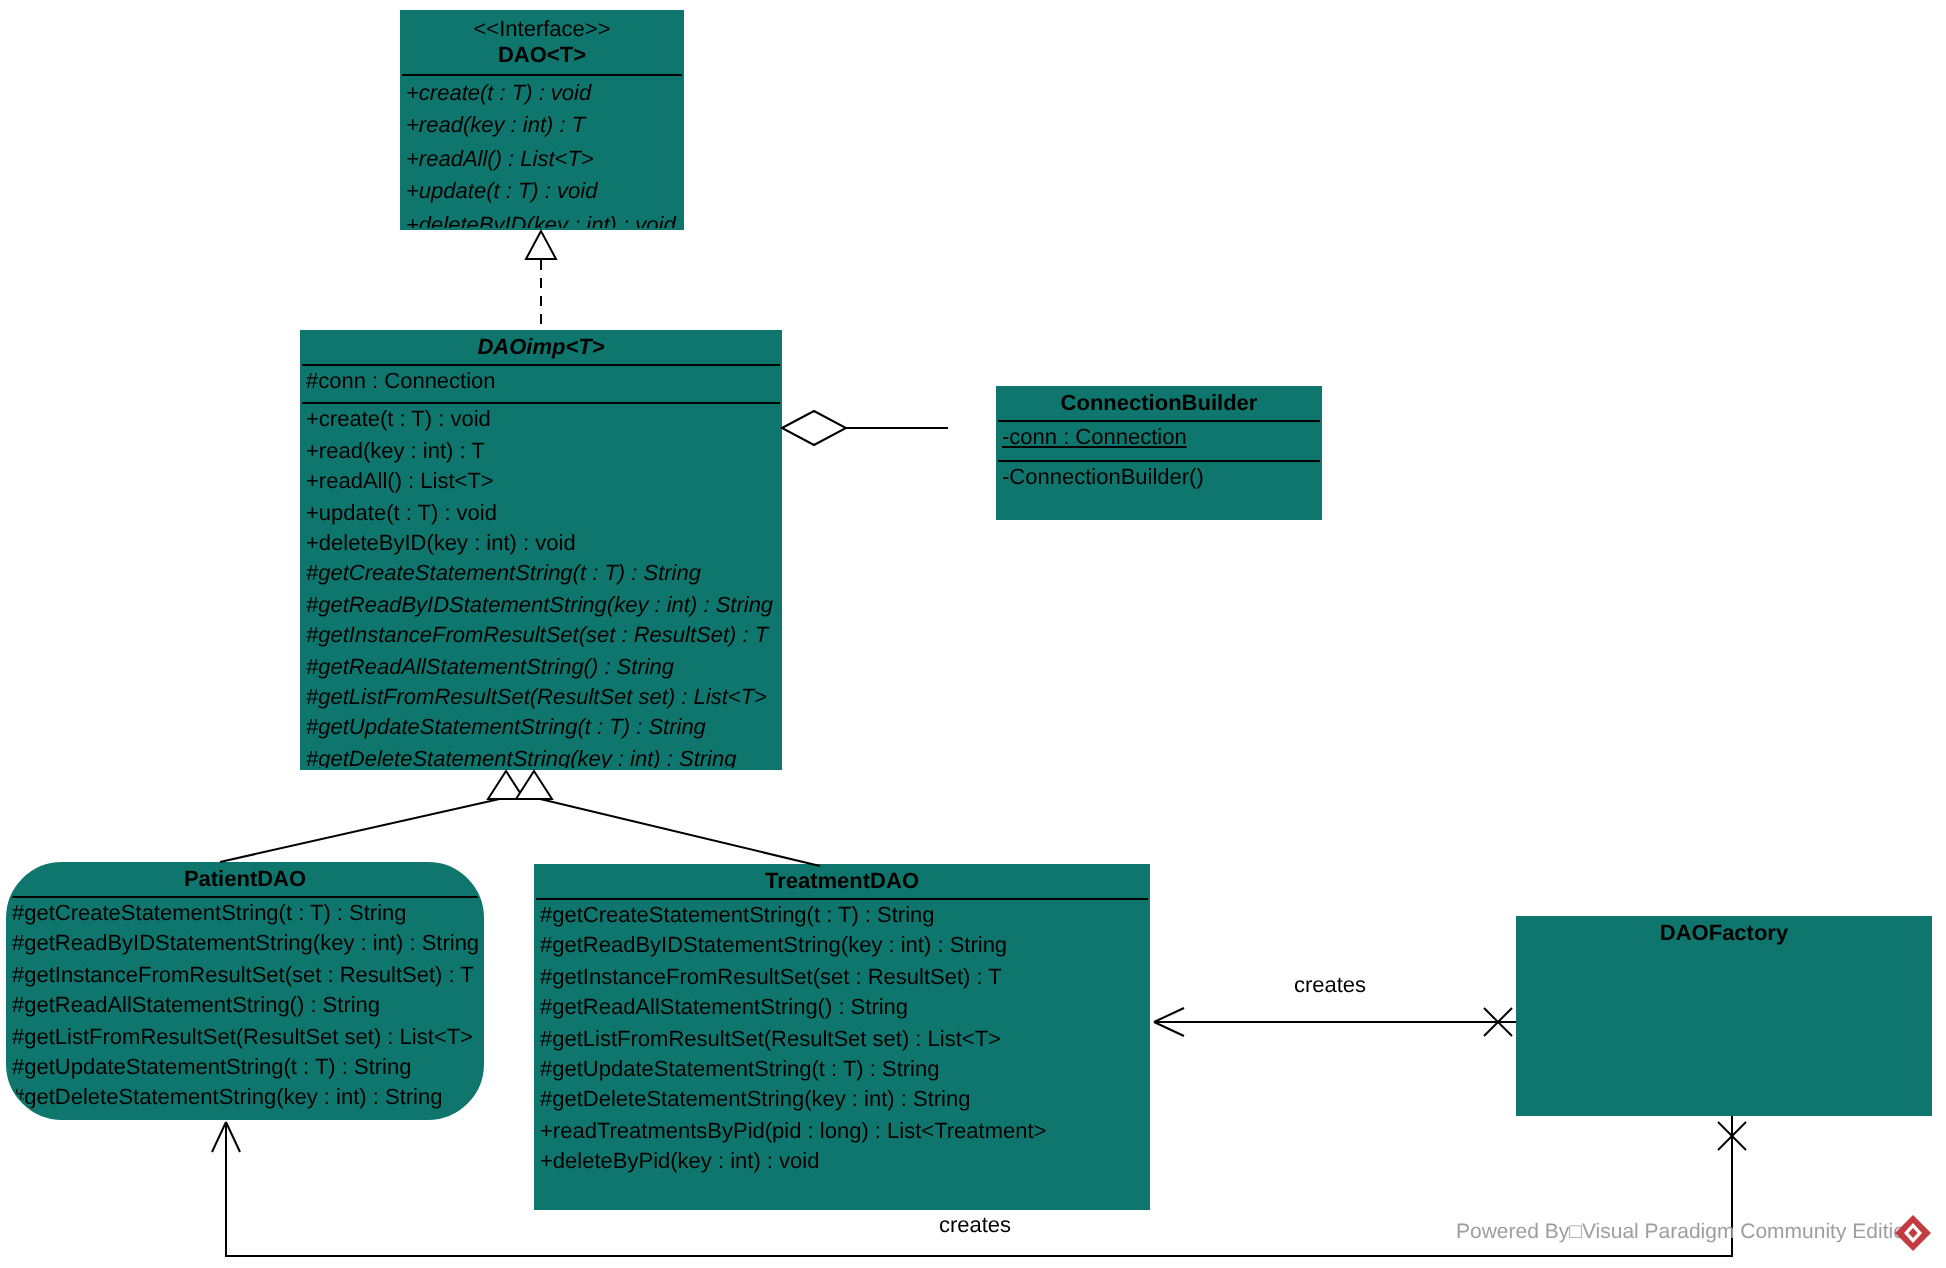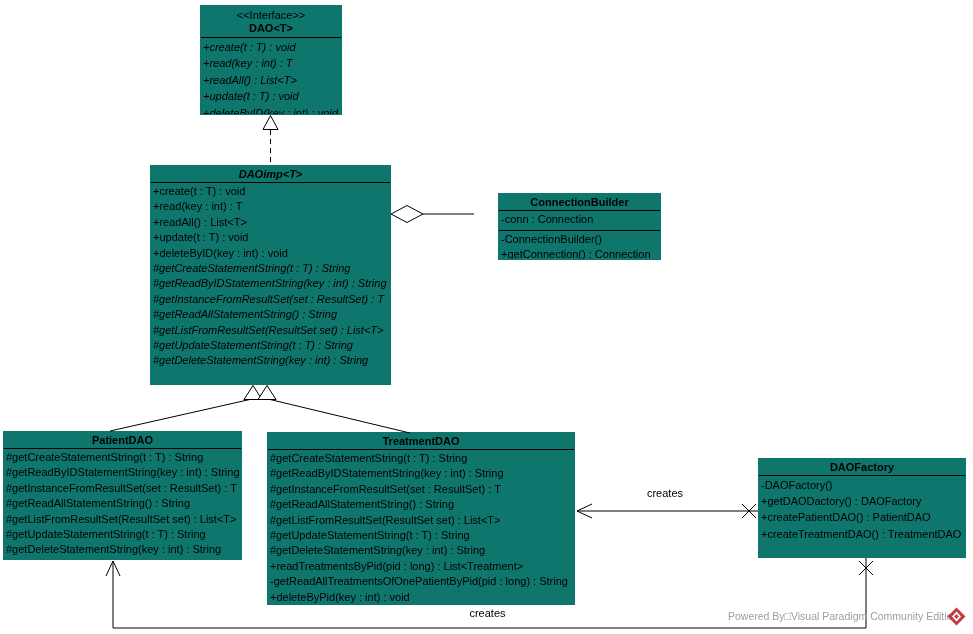--- a/index.html
+++ b/index.html
@@ -5,21 +5,21 @@
   html,body{margin:0;padding:0;background:#fff;}
   #canvas{position:relative;width:973px;height:634px;background:#fff;overflow:hidden;
           font-family:"Liberation Sans",sans-serif;color:#000;}
   .cls{position:absolute;background:#0f766e;border:1px solid #0f766e;box-sizing:border-box;
        overflow:hidden;font-size:11px;}
   .title{text-align:center;font-weight:bold;padding:2px 2px 1px;line-height:13px;white-space:nowrap;}
   .stereo{font-weight:normal;}
   .comp{border-top:1px solid #000;padding:1px 0 2px;}
   .m{line-height:15.4px;padding:0 2px;white-space:nowrap;overflow:hidden;}
   .it{font-style:italic;}
-  .ul{}
+  .ul{text-decoration:underline;}
   #box-dao .m{line-height:16.4px;}
   #box-dao .title{padding:3px 2px 2px;}
   #box-daofactory .m{line-height:16.2px;}
   #box-connectionbuilder .comp-fields .m,#box-daofactory .comp-fields .m{line-height:15.8px;}
   svg.wires{position:absolute;left:0;top:0;pointer-events:none;}
   .edge-label{position:absolute;font-size:11px;text-align:center;white-space:nowrap;}
   .watermark{position:absolute;left:728px;top:610px;font-size:10.5px;color:#9e9e9e;white-space:nowrap;}
   .vp-logo{position:absolute;left:947px;top:607px;width:19px;height:19px;}
 </style>
 </head>
@@ -36,20 +36,23 @@
       <div class="m it">+create(t : T) : void</div>
       <div class="m it">+read(key : int) : T</div>
       <div class="m it">+readAll() : List&lt;T&gt;</div>
       <div class="m it">+update(t : T) : void</div>
       <div class="m it">+deleteByID(key : int) : void</div>
     </div>
   </div>
 
   <div class="cls" id="box-daoimp" style="left:150px;top:165px;width:241px;height:220px;">
     <div class="title it">DAOimp&lt;T&gt;</div>
+    <div class="comp comp-fields">
+      <div class="m">#conn : Connection</div>
+    </div>
     <div class="comp comp-methods">
       <div class="m">+create(t : T) : void</div>
       <div class="m">+read(key : int) : T</div>
       <div class="m">+readAll() : List&lt;T&gt;</div>
       <div class="m">+update(t : T) : void</div>
       <div class="m">+deleteByID(key : int) : void</div>
       <div class="m it">#getCreateStatementString(t : T) : String</div>
       <div class="m it">#getReadByIDStatementString(key : int) : String</div>
       <div class="m it">#getInstanceFromResultSet(set : ResultSet) : T</div>
       <div class="m it">#getReadAllStatementString() : String</div>
@@ -59,25 +62,24 @@
     </div>
   </div>
 
   <div class="cls" id="box-connectionbuilder" style="left:498px;top:193px;width:163px;height:67px;">
     <div class="title">ConnectionBuilder</div>
     <div class="comp comp-fields">
       <div class="m ul">-conn : Connection</div>
     </div>
     <div class="comp comp-methods">
       <div class="m">-ConnectionBuilder()</div>
-      <div class="m ul">+getConnection() : Connection</div>
     </div>
   </div>
 
-  <div class="cls" id="box-patientdao" style="left:3px;top:431px;width:239px;height:129px;">
+  <div class="cls" id="box-patientdao" style="left:3px;top:431px;width:239px;height:129px;border-radius:28px;">
     <div class="title">PatientDAO</div>
     <div class="comp comp-methods">
       <div class="m">#getCreateStatementString(t : T) : String</div>
       <div class="m">#getReadByIDStatementString(key : int) : String</div>
       <div class="m">#getInstanceFromResultSet(set : ResultSet) : T</div>
       <div class="m">#getReadAllStatementString() : String</div>
       <div class="m">#getListFromResultSet(ResultSet set) : List&lt;T&gt;</div>
       <div class="m">#getUpdateStatementString(t : T) : String</div>
       <div class="m">#getDeleteStatementString(key : int) : String</div>
     </div>
@@ -87,33 +89,26 @@
     <div class="title">TreatmentDAO</div>
     <div class="comp comp-methods">
       <div class="m">#getCreateStatementString(t : T) : String</div>
       <div class="m">#getReadByIDStatementString(key : int) : String</div>
       <div class="m">#getInstanceFromResultSet(set : ResultSet) : T</div>
       <div class="m">#getReadAllStatementString() : String</div>
       <div class="m">#getListFromResultSet(ResultSet set) : List&lt;T&gt;</div>
       <div class="m">#getUpdateStatementString(t : T) : String</div>
       <div class="m">#getDeleteStatementString(key : int) : String</div>
       <div class="m">+readTreatmentsByPid(pid : long) : List&lt;Treatment&gt;</div>
-      <div class="m">-getReadAllTreatmentsOfOnePatientByPid(pid : long) : String</div>
       <div class="m">+deleteByPid(key : int) : void</div>
     </div>
   </div>
 
   <div class="cls" id="box-daofactory" style="left:758px;top:458px;width:208px;height:100px;">
     <div class="title">DAOFactory</div>
-    <div class="comp comp-methods">
-      <div class="m">-DAOFactory()</div>
-      <div class="m ul">+getDAODactory() : DAOFactory</div>
-      <div class="m">+createPatientDAO() : PatientDAO</div>
-      <div class="m">+createTreatmentDAO() : TreatmentDAO</div>
-    </div>
   </div>
 
   <svg class="wires" width="973" height="634" viewBox="0 0 973 634">
 
     <g>
       <line x1="270.5" y1="130" x2="270.5" y2="165" stroke="#000" stroke-width="1" stroke-dasharray="5 4"></line>
       <polygon points="270.5,115.5 263,129.5 278,129.5" fill="#fff" stroke="#000" stroke-width="1"></polygon>
     </g>
 
     <g>

